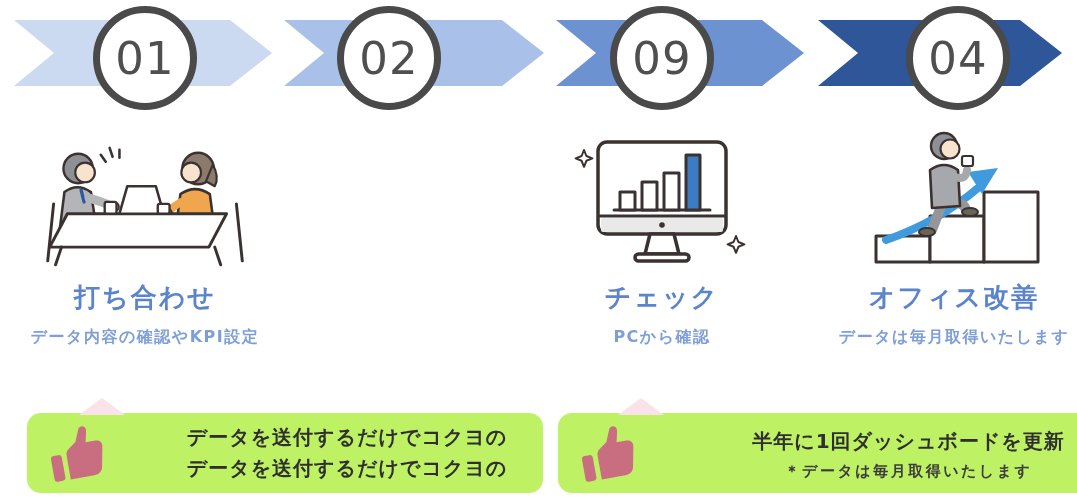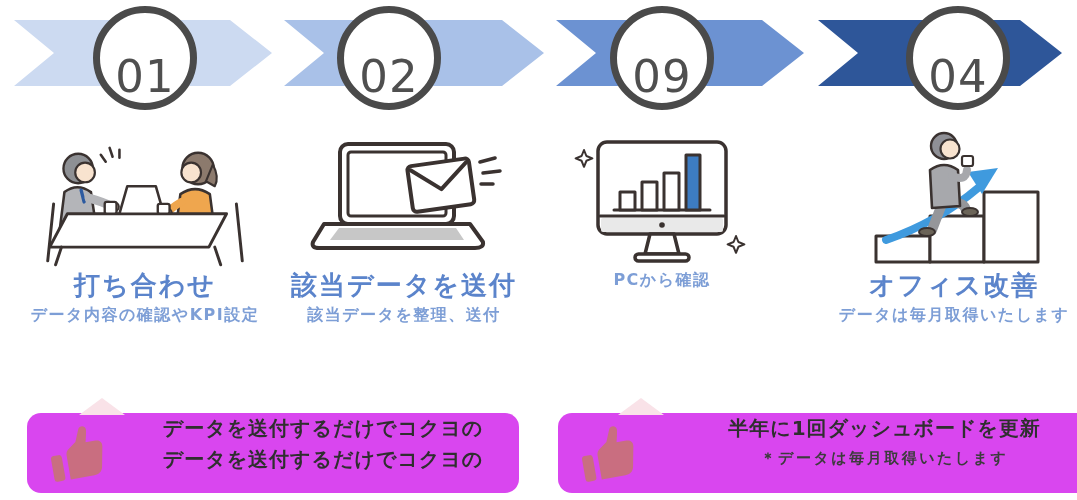--- a/index.html
+++ b/index.html
@@ -7,38 +7,38 @@
   .stage {
     position:relative; width:1077px; height:500px; background:#ffffff;
     overflow:hidden;
   }
   
   .chevband { position:absolute; left:0; top:20px; width:1077px; height:66px; }
   
   .step-circle {
     position:absolute; top:6px; width:90px; height:90px;
     background:#ffffff; border:7px solid #4a4a4a; border-radius:50%;
-    display:flex; align-items:flex-end; justify-content:center;
+    display:flex; align-items:center; justify-content:center;
     font-size:45px; font-weight:500; color:#4f4f4f; letter-spacing:1px;
   }
   
   .col { position:absolute; top:128px; width:262px; text-align:center; }
   .ill { height:140px; display:flex; align-items:flex-end; justify-content:center; }
   .step-title {
-    font-size:26px; font-weight:700; color:#5b84cb;
+    margin-top:12px; font-size:26px; font-weight:700; color:#5b84cb;
     letter-spacing:2px;
   }
   .step-sub {
-    margin-top:2px; font-size:16px; font-weight:600; color:#7d9ed6;
+    margin-top:12px; font-size:16px; font-weight:600; color:#7d9ed6;
     letter-spacing:1.5px;
   }
   
   .callout {
-    position:absolute; top:413px; height:80px; background:#d946ef;
-    border-radius:14px; display:flex; 
+    position:absolute; top:413px; height:80px; background:#bef264;
+    border-radius:14px; display:flex; align-items:center;padding-left:24px;
   }
   .callout .pointer {
     position:absolute; top:-15px; width:0; height:0;
     border-left:23px solid transparent; border-right:23px solid transparent;
     border-bottom:17px solid #f9e2e8;
   }
   .thumb { position:absolute; left:18px; top:8px; }
   .callout-text {
     margin-left:100px; flex:1; text-align:center;
     color:#2f2f2f;
@@ -106,43 +106,20 @@
           <polygon points="97,58 126,58 134,86 89,86" fill="#ffffff" stroke-width="2.6"></polygon>
           <rect x="74" y="74" width="12" height="12" rx="2" fill="#ffffff" stroke-width="2.4"></rect>
           <rect x="128" y="76" width="12" height="10" rx="2" fill="#ffffff" stroke-width="2.4"></rect>
         </g>
       </svg>
     </div>
     <div class="step-title">打ち合わせ</div>
     <div class="step-sub">データ内容の確認やKPI設定</div>
   </div>
 
-  <div class="col" style="left:273px">
-    <div class="ill">
-      <svg width="204" height="136" viewBox="0 0 200 136">
-        <g stroke="#3a3230" stroke-width="4" fill="#ffffff" stroke-linejoin="round" stroke-linecap="round">
-          <rect x="36" y="12" width="114" height="80" rx="8"></rect>
-          <rect x="44" y="20" width="98" height="64" rx="3" stroke-width="3"></rect>
-          <path d="M20 92 L166 92 L179 110 Q180 116 171 116 L15 116 Q7 116 9 110 Z"></path>
-          <polygon points="35,96 152,96 160,108 26,108" fill="#c7c7c7" stroke="none"></polygon>
-          <g transform="rotate(-8 138 54)">
-            <rect x="106" y="30" width="62" height="46" rx="4"></rect>
-            <polyline points="109,34 137,57 165,34" fill="none"></polyline>
-          </g>
-          <g stroke-width="3.5" fill="none">
-            <path d="M176 30 L191 26"></path>
-              <path d="M179 41 L196 39"></path>
-              <path d="M177 52 L189 52"></path>
-          </g>
-        </g>
-      </svg>
-    </div>
-    <div class="step-title">該当データを送付</div>
-    <div class="step-sub">該当データを整理、送付</div>
-  </div>
 
   <div class="col" style="left:531px">
     <div class="ill">
       <svg width="184" height="140" viewBox="0 0 180 140">
         <g stroke="#3a3230" stroke-width="3.5" fill="#ffffff" stroke-linejoin="round" stroke-linecap="round">
           <rect x="26" y="14" width="128" height="92" rx="9"></rect>
           <path d="M28 88 L152 88" stroke-width="3"></path>
           <rect x="29" y="90" width="122" height="14" rx="2" fill="#e9e9e9" stroke="none"></rect>
           <circle cx="90" cy="97" r="2.8" fill="#3a3230" stroke="none"></circle>
           <path d="M78 106 L102 106 L107 126 L73 126 Z"></path>
@@ -155,20 +132,21 @@
             <rect x="92" y="45" width="15" height="37"></rect>
             <rect x="114" y="27" width="14" height="55" fill="#3d7cc2"></rect>
           </g>
           <g stroke-width="2">
             <path d="M12 22 l2.4 6 6 2.4 -6 2.4 -2.4 6 -2.4 -6 -6 -2.4 6 -2.4 z"></path>
             <path d="M164 108 l2.4 6 6 2.4 -6 2.4 -2.4 6 -2.4 -6 -6 -2.4 6 -2.4 z"></path>
           </g>
         </g>
       </svg>
     </div>
+    <div class="step-title">チェック</div>
     <div class="step-sub">PCから確認</div>
   </div>
 
   <div class="col" style="left:823px">
     <div class="ill">
       <svg width="182" height="150" viewBox="0 0 180 150">
         <g stroke="#3a3230" stroke-width="3" fill="#ffffff" stroke-linejoin="round" stroke-linecap="round">
 
           <rect x="12" y="118" width="54" height="26"></rect>
           <rect x="66" y="98" width="54" height="46"></rect>

